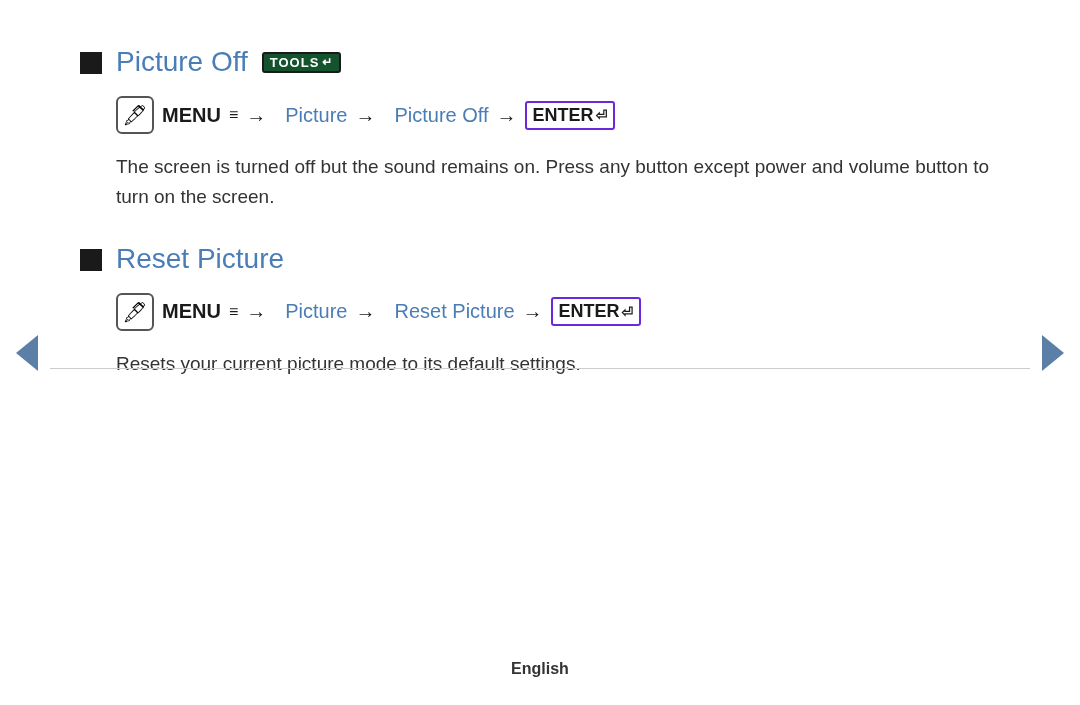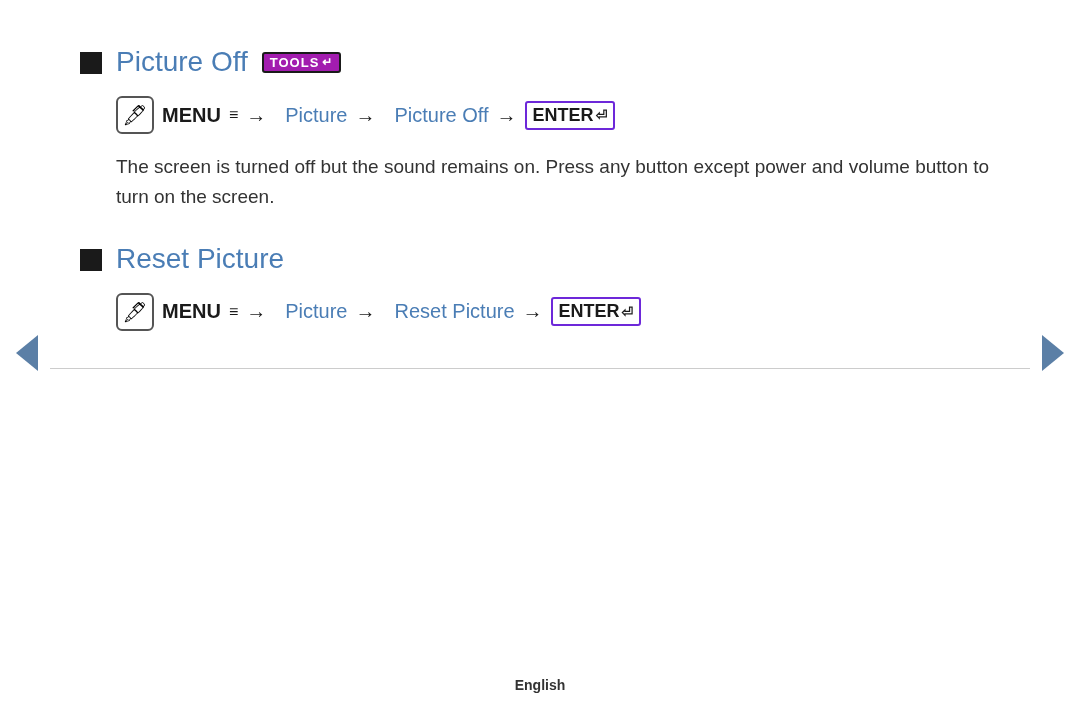--- a/index.html
+++ b/index.html
@@ -51,21 +51,21 @@
 
     .tools-badge {
       display: inline-flex;
       align-items: center;
       border: 2px solid #1a1a1a;
       border-radius: 3px;
       padding: 1px 6px;
       font-size: 14px;
       font-weight: bold;
       color: #1a1a1a;
-      background: #a21caf;
+      background: #14532d;
       color: #ffffff;
       letter-spacing: 0.5px;
       position: relative;
     }
 
     .tools-badge-text {
       color: #ffffff;
       font-size: 13px;
       font-weight: bold;
       letter-spacing: 1px;
@@ -175,24 +175,24 @@
       position: absolute;
       left: 50px;
       right: 50px;
       height: 1px;
       background: #cccccc;
       top: 368px;
     }
 
     .footer-text {
       position: absolute;
-      bottom: 12px;
+      bottom: 27px;
       left: 50%;
       transform: translateX(-50%);
-      font-size: 14px;
+      font-size: 16px;
       font-weight: bold;
       color: #333333;
     }
 
     .hand-icon {
       font-size: 20px;
     }
   </style>
 </head>
 <body>
@@ -245,20 +245,21 @@
       <span class="link-text">Picture</span>
       <span class="arrow-text">→</span>
       <span class="link-text">Reset Picture</span>
       <span class="arrow-text">→</span>
       <span class="enter-badge">
         <span>ENTER</span>
         <span class="enter-icon">⏎</span>
       </span>
     </div>
 
+    <p class="description-text">Resets your current picture mode to its default settings.</p>
   </div>
 
   <div class="divider-line"></div>
 
   <div class="nav-arrow-left"></div>
   <div class="nav-arrow-right"></div>
 
   <div class="footer-text">English</div>
 
 </div>

